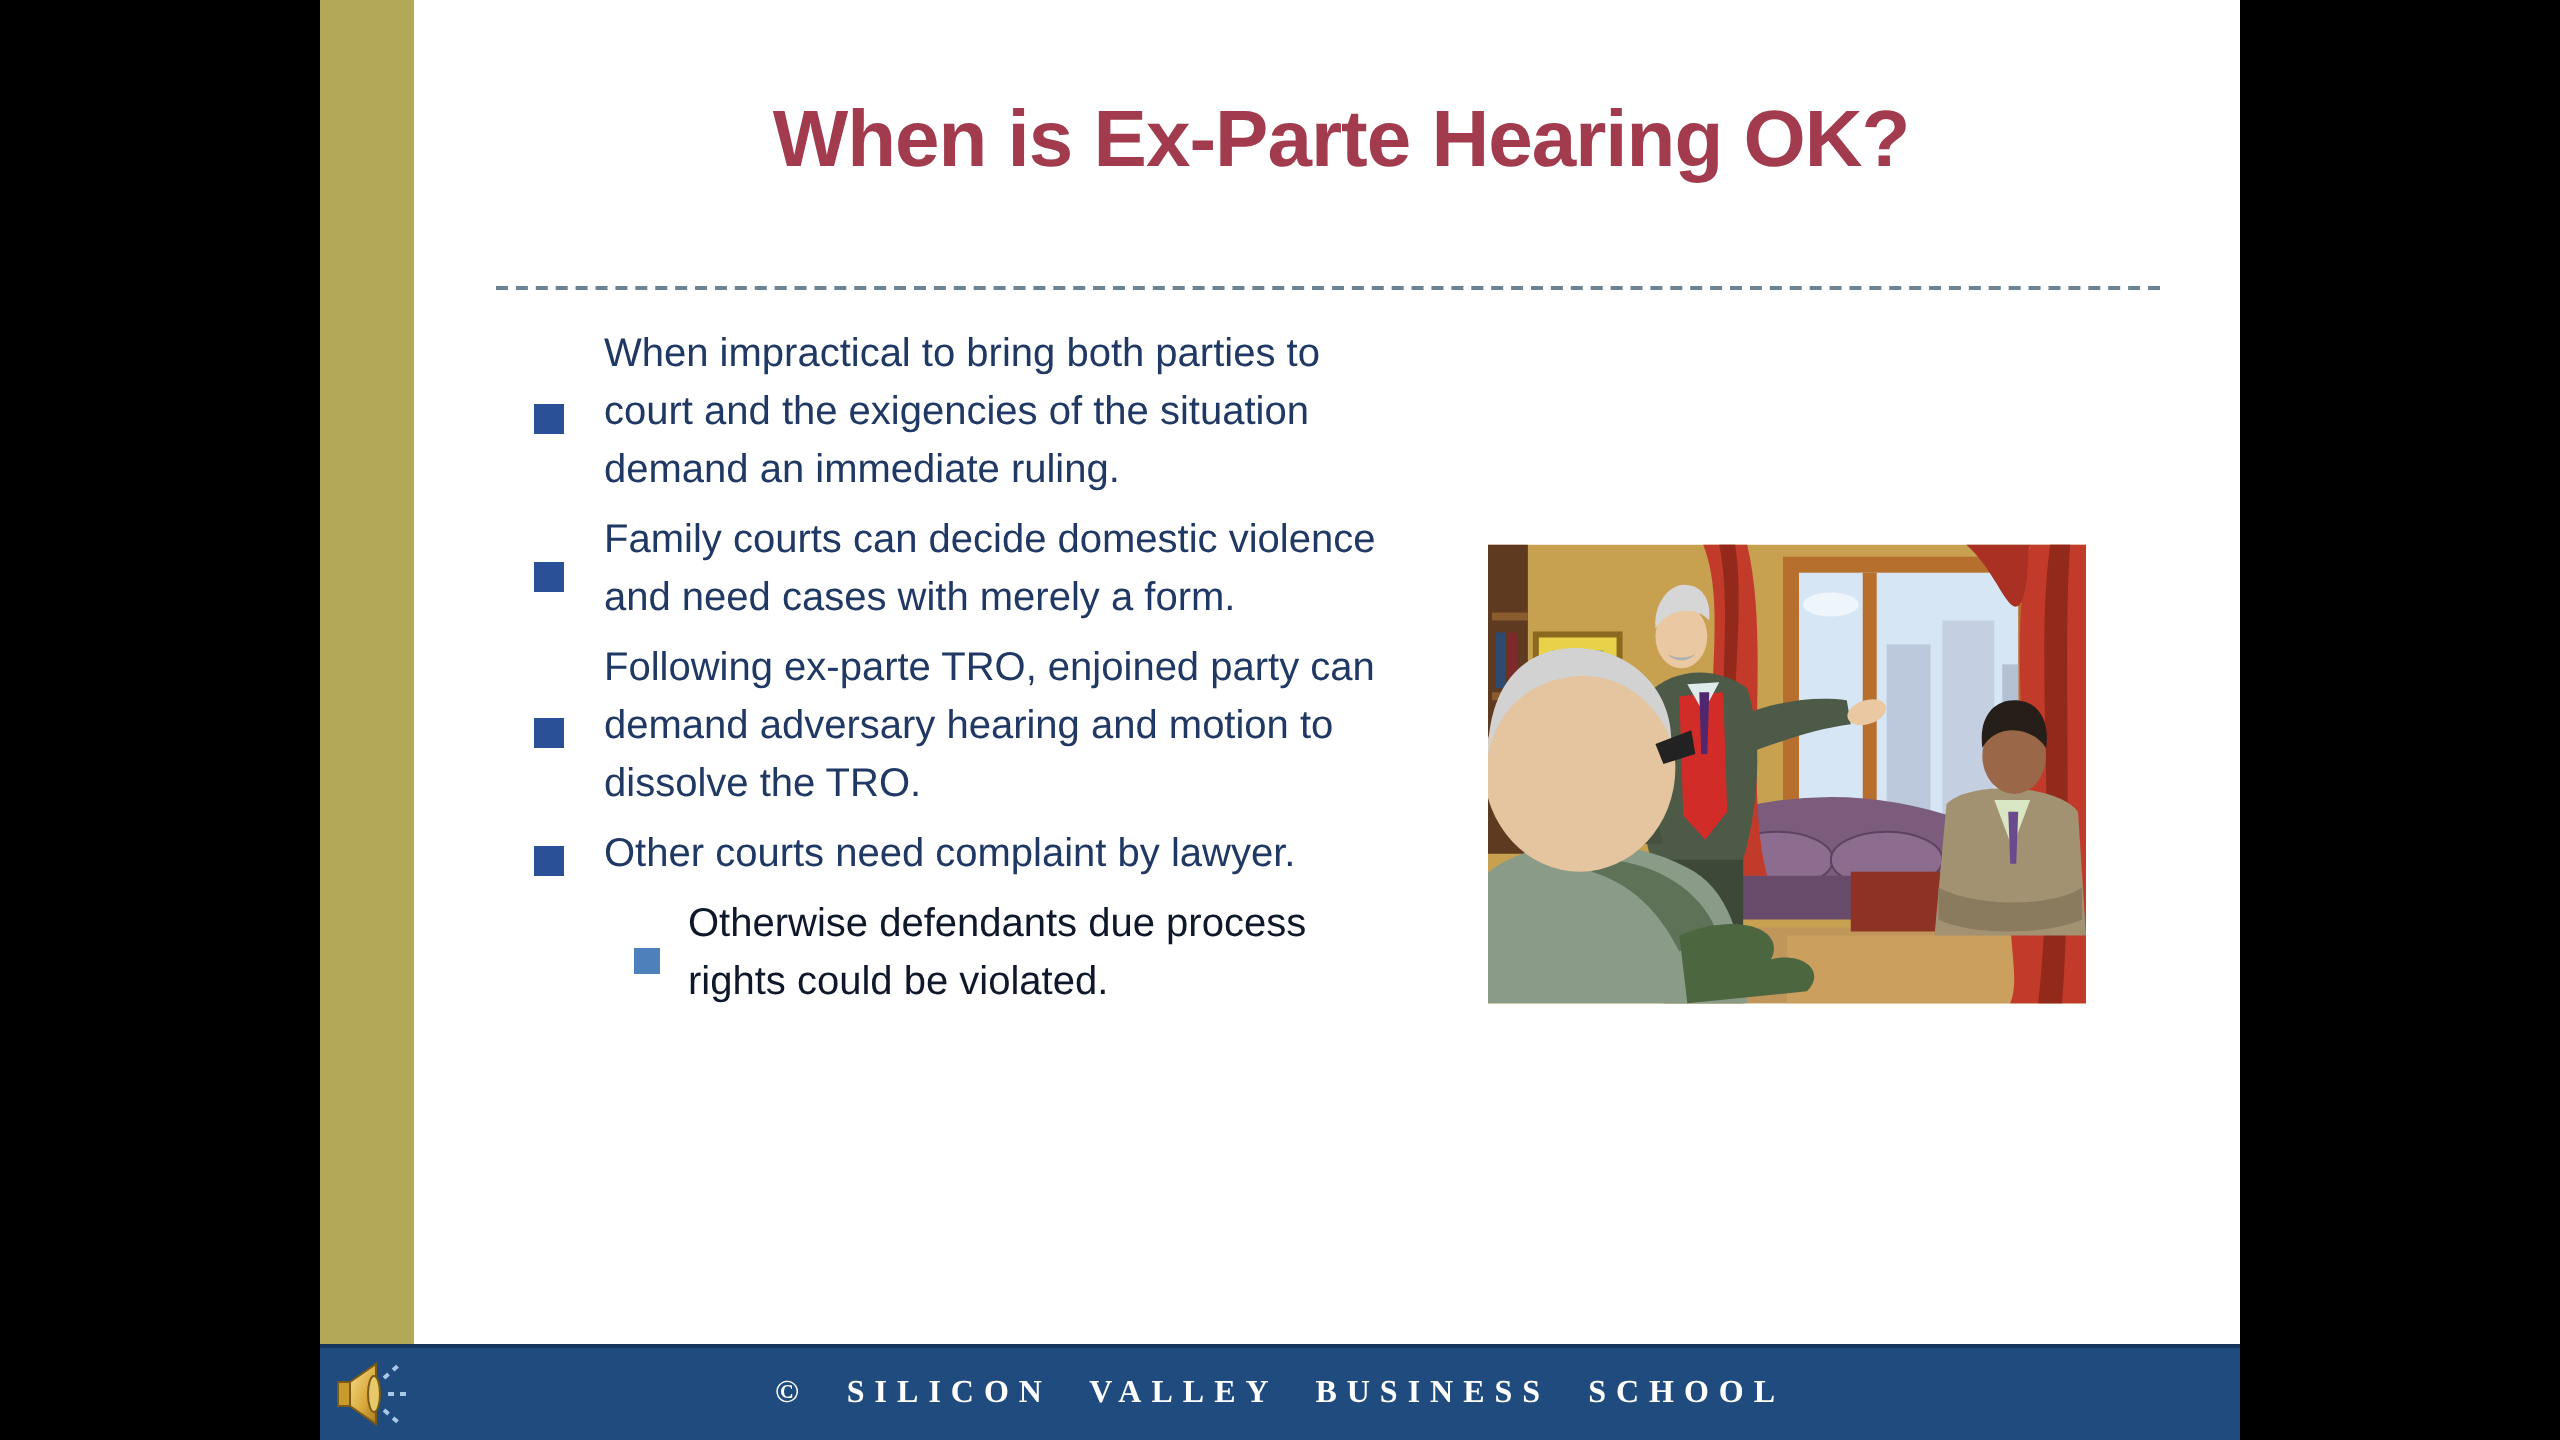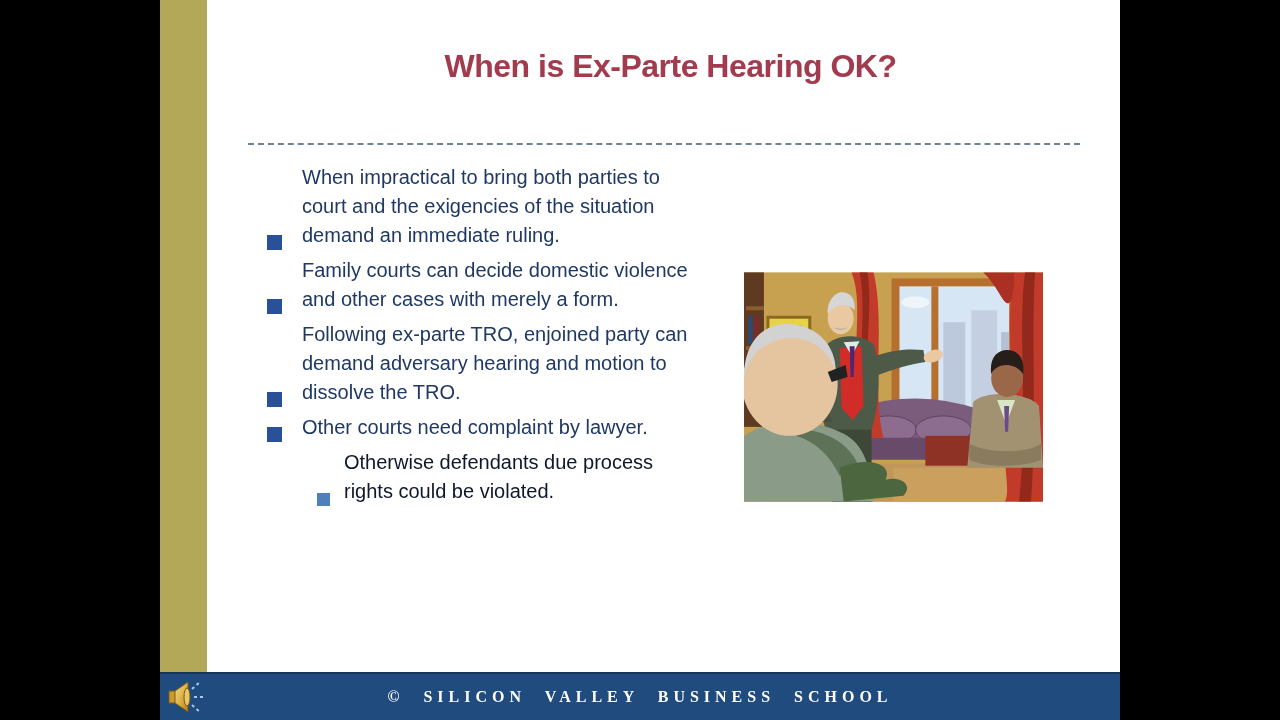--- a/index.html
+++ b/index.html
@@ -1,25 +1,25 @@
 <!DOCTYPE html>
 <html><head>
 <meta charset="utf-8">
 <style>
   html,body{margin:0;padding:0;background:#000;}
   .stage{position:relative;width:1280px;height:720px;background:#000;overflow:hidden;
          font-family:"Liberation Sans", sans-serif;}
   .slide{position:absolute;left:160px;top:0;width:960px;height:720px;background:#ffffff;}
   .gold-stripe{position:absolute;left:0;top:0;width:47px;height:672px;background:#B3A858;}
   .title{position:absolute;left:61px;right:0;top:48px;margin:0;text-align:center;
-         font-size:32px;font-weight:bold;color:#A23B4D;letter-spacing:-0.5px;}
+         font-size:40px;font-weight:bold;color:#A23B4D;letter-spacing:-0.5px;}
   .divider{position:absolute;left:88px;top:143px;width:832px;height:0;
            border-top:2px dashed #6B8394;}
   .bullets{position:absolute;left:107px;top:163px;width:438px;}
-  .bullet{display:flex;align-items:flex-end;margin-bottom:6px;
+  .bullet{display:flex;align-items:center;margin-bottom:6px;
           font-size:20px;line-height:29px;color:#1F3864;}
   .bullet .sq{flex:0 0 auto;width:15px;height:15px;background:#2A5198;margin:6px 20px 0 0;}
   .bullet.lvl2{margin-left:50px;color:#0f172a;width:360px;}
   .bullet.lvl2 .sq{width:13px;height:13px;background:#4E81BC;margin:7px 14px 0 0;}
   .illustration{position:absolute;left:584px;top:272px;width:299px;height:230px;}
   .footer{position:absolute;left:0;bottom:0;width:960px;height:48px;background:#1F4B7E;
           border-top:2px solid #16355C;box-sizing:border-box;}
   .footer-text{position:absolute;left:0;right:0;top:50%;transform:translateY(-50%);
           text-align:center;color:#ffffff;font-family:"Liberation Serif", serif;
           font-weight:bold;font-size:16px;letter-spacing:5px;word-spacing:10px;}
@@ -36,21 +36,21 @@
 
     <div class="divider"></div>
 
     <div class="bullets">
       <div class="bullet lvl1">
         <span class="sq"></span>
         <span>When impractical to bring both parties to court and the exigencies of the situation demand an immediate ruling.</span>
       </div>
       <div class="bullet lvl1">
         <span class="sq"></span>
-        <span>Family courts can decide domestic violence and other cases with merely a form.</span>
+        <span>Family courts can decide domestic violence and need cases with merely a form.</span>
       </div>
       <div class="bullet lvl1">
         <span class="sq"></span>
         <span>Following ex-parte TRO, enjoined party can demand adversary hearing and motion to dissolve the TRO.</span>
       </div>
       <div class="bullet lvl1">
         <span class="sq"></span>
         <span>Other courts need complaint by lawyer.</span>
       </div>
       <div class="bullet lvl2">

